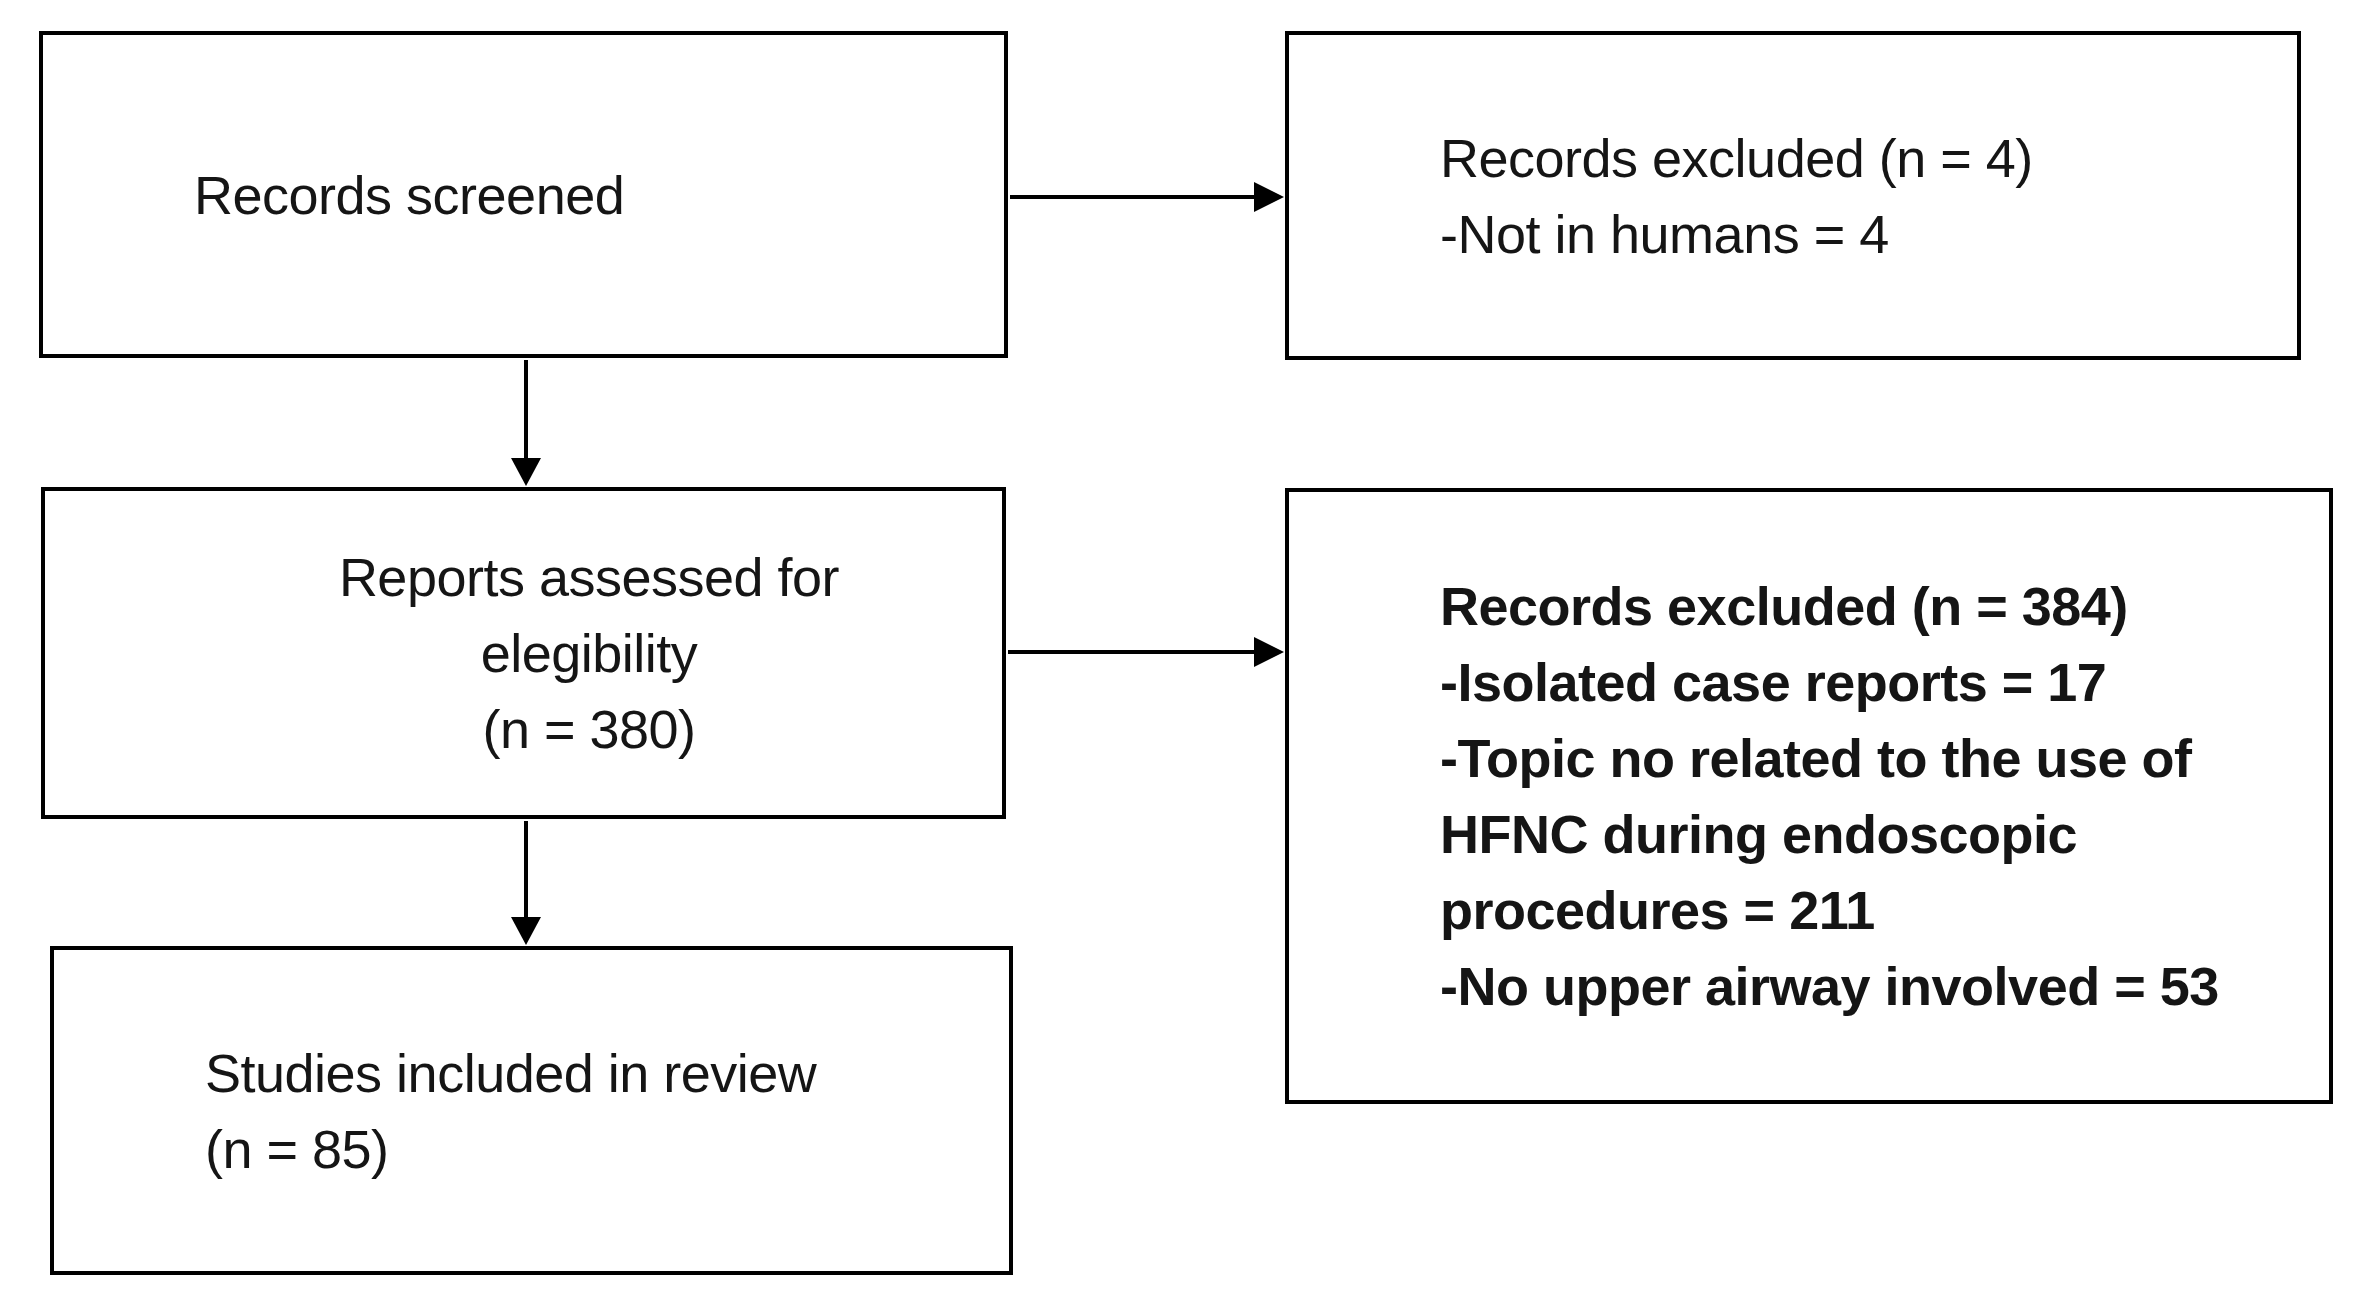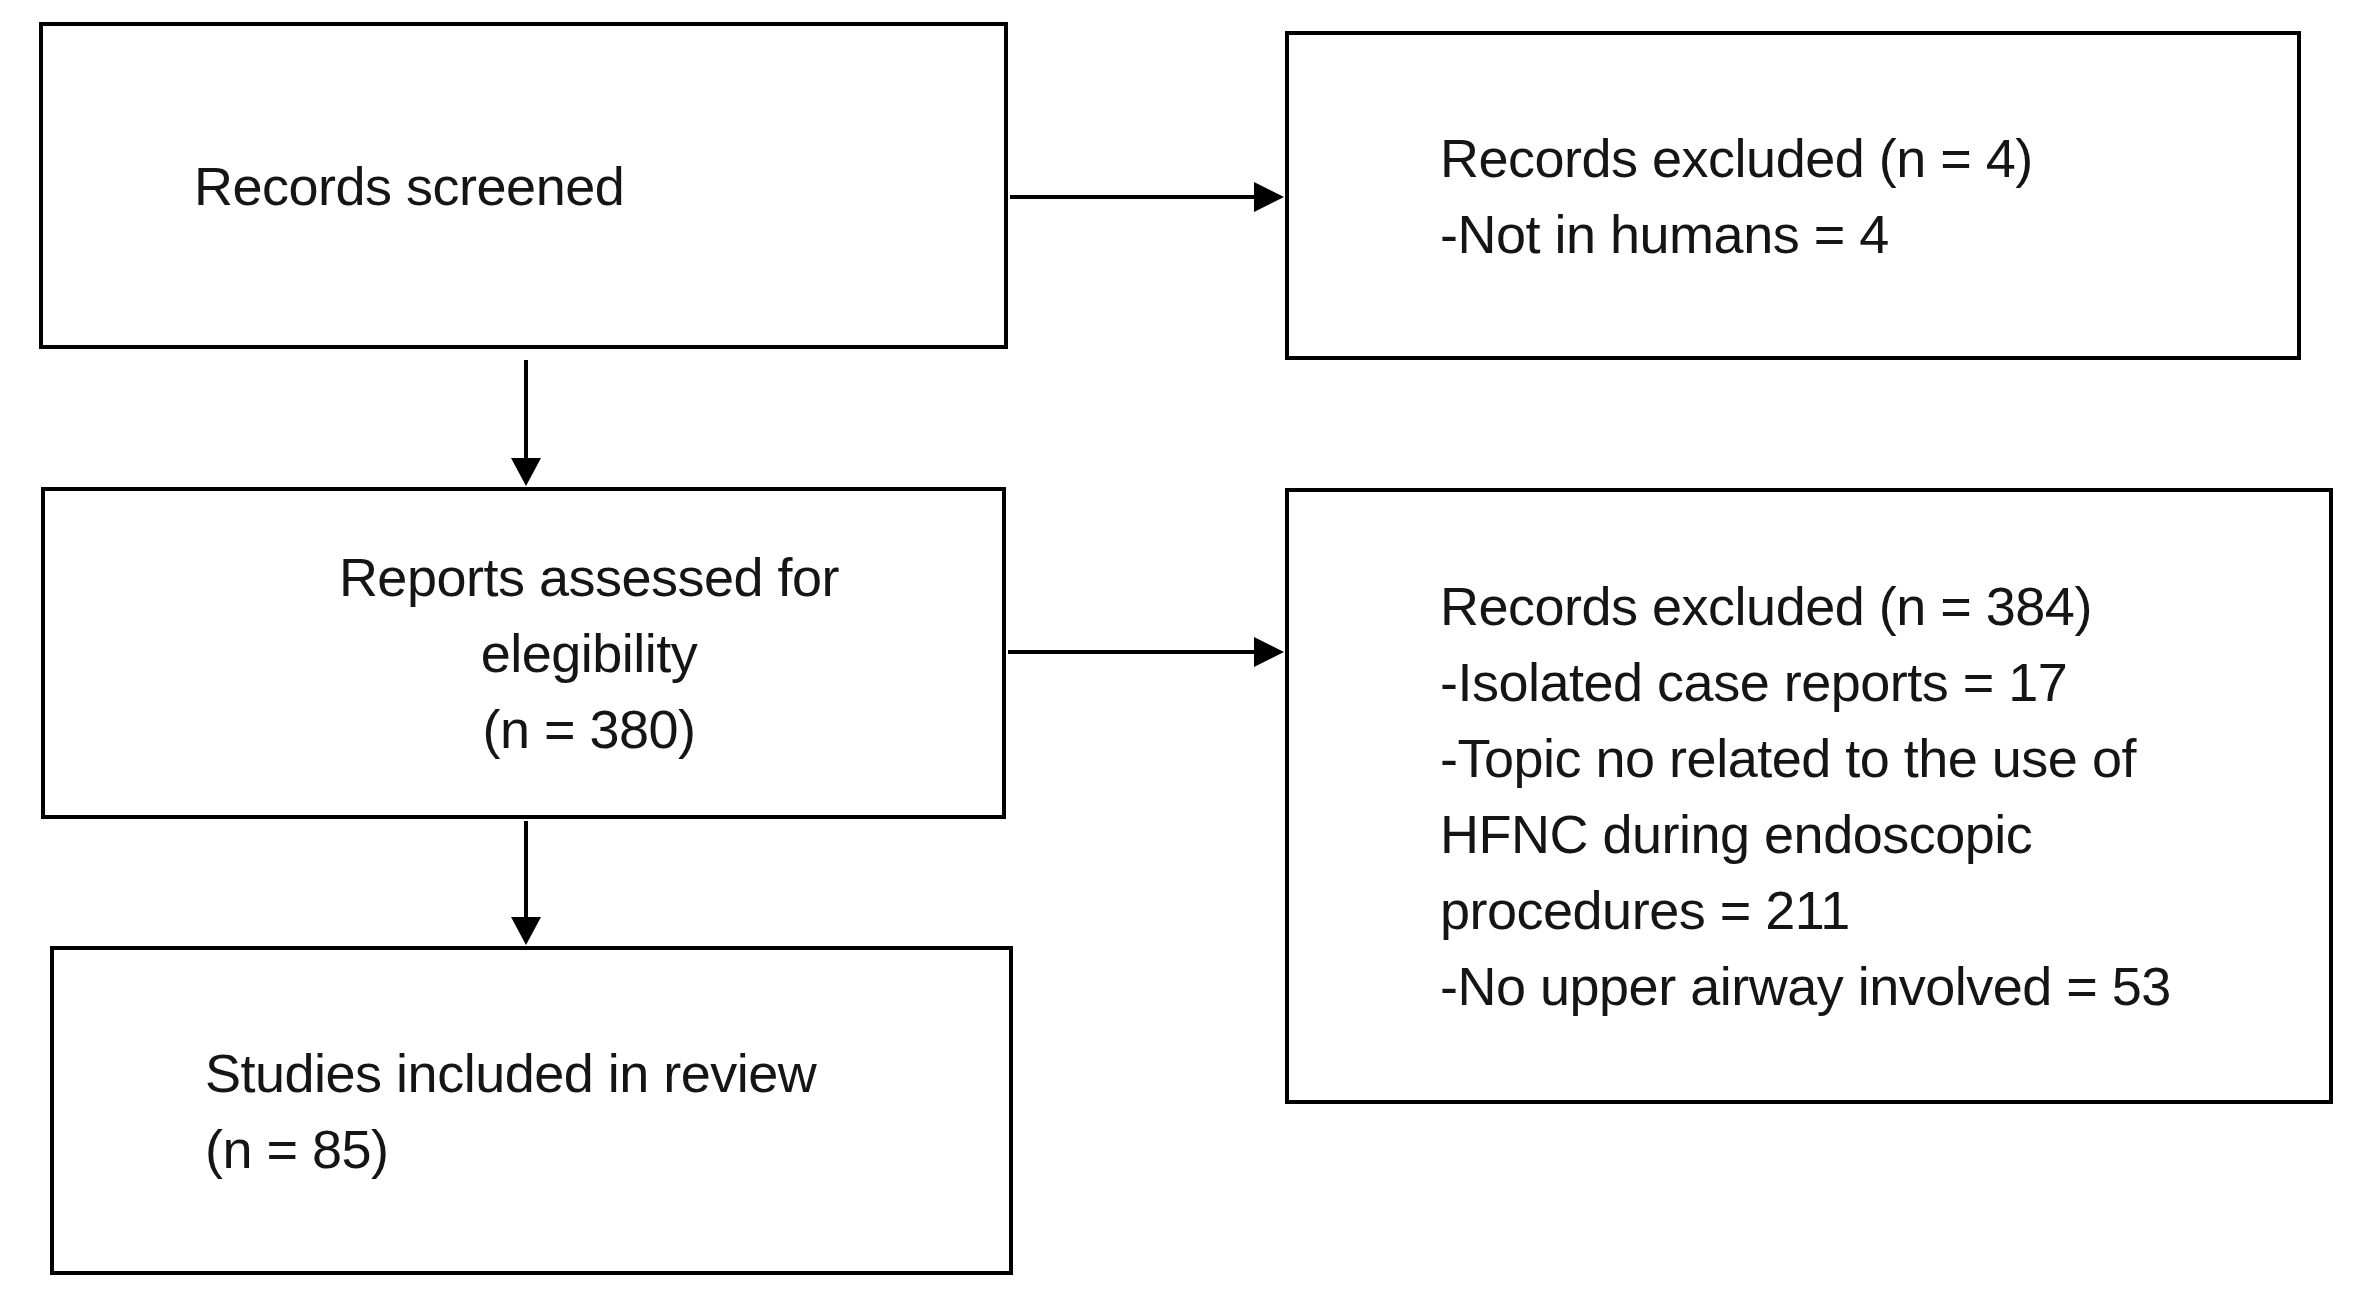--- a/index.html
+++ b/index.html
@@ -30,25 +30,25 @@
     justify-content: center;
     padding-left: 151px;
     padding-right: 20px;
   }
   .box .line {
     font-size: 54px;
     line-height: 76px;
     letter-spacing: -0.5px;
     white-space: nowrap;
   }
-  #box-records-screened            { left: 39px;   top: 22px;  width: 969px;  height: 327px; }
+  #box-records-screened            { left: 39px;   top: 31px;  width: 969px;  height: 327px; }
   #box-records-excluded-screening  { left: 1285px; top: 31px;  width: 1016px; height: 329px; }
   #box-reports-assessed            { left: 41px;   top: 487px; width: 965px;  height: 332px; text-align: center; }
   #box-records-excluded-eligibility{ left: 1285px; top: 488px; width: 1048px; height: 616px; }
-  #box-records-excluded-eligibility .line { white-space: normal; }
+  #box-records-excluded-eligibility .line { white-space: normal; font-weight: bold; }
   #box-studies-included            { left: 50px;   top: 946px; width: 963px;  height: 329px; }
   .arrows-layer {
     position: absolute;
     left: 0; top: 0;
     width: 2368px;
     height: 1314px;
     pointer-events: none;
   }
   .arrows-layer line    { stroke: var(--arrow); stroke-width: 4; }
   .arrows-layer polygon { fill: var(--arrow); }

